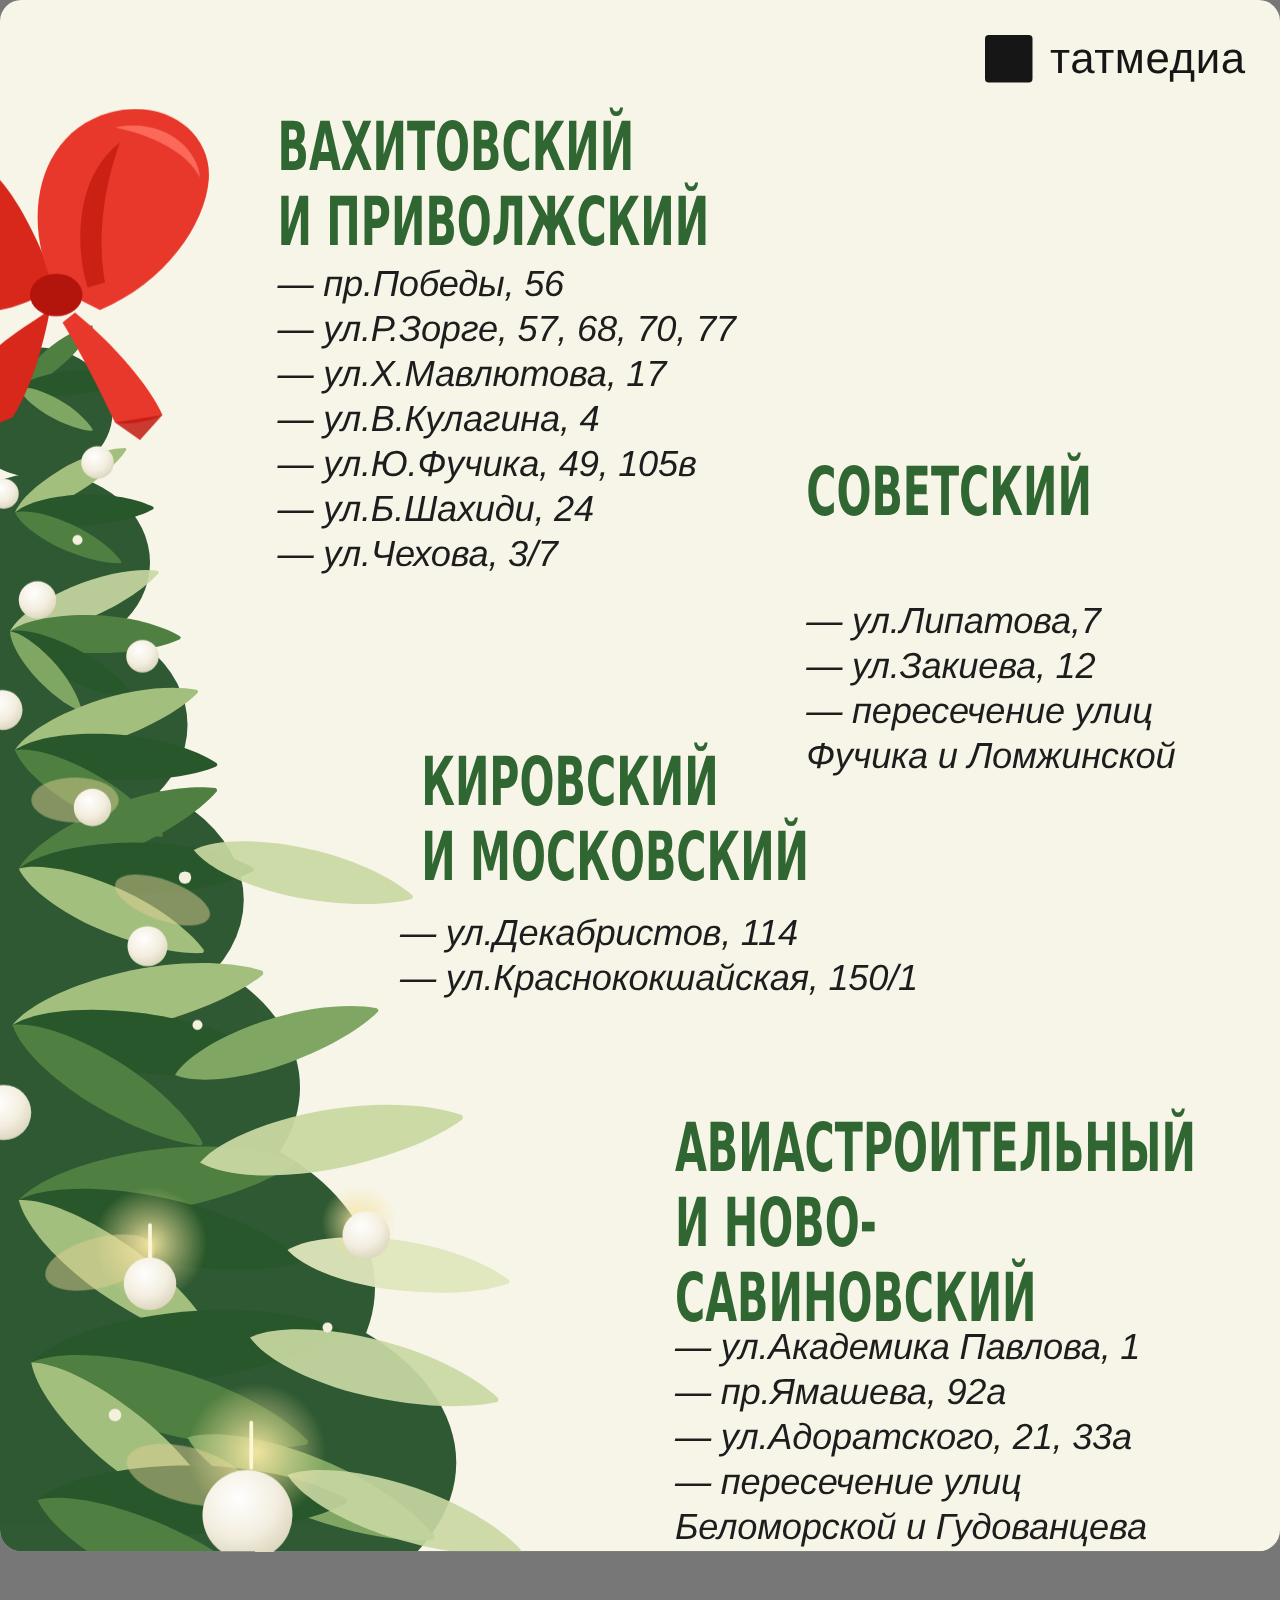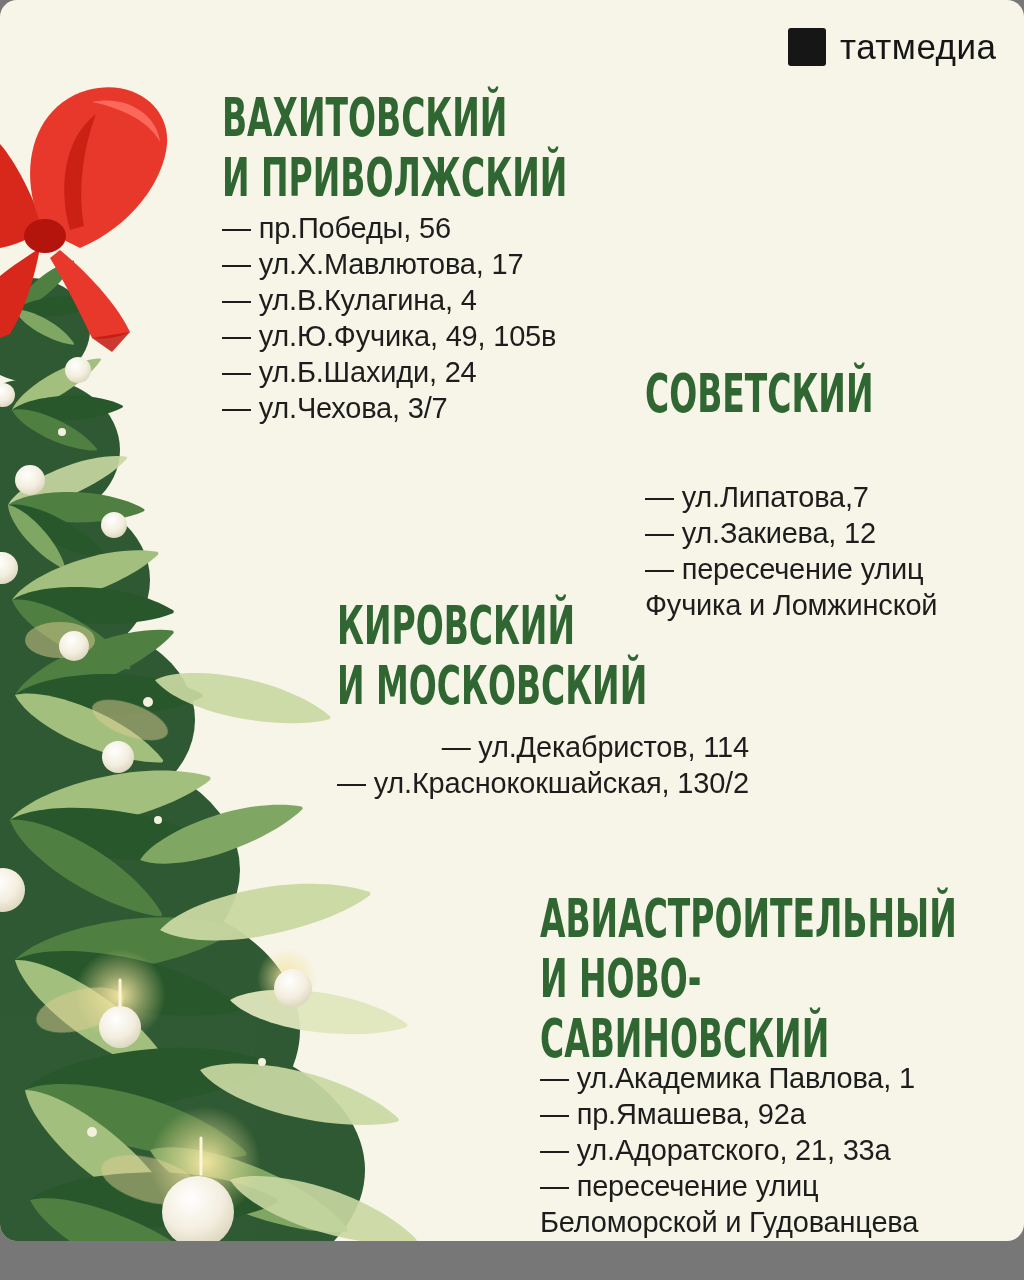--- a/index.html
+++ b/index.html
@@ -34,29 +34,30 @@
     transform:scaleX(.61);
     transform-origin:0 0;
     letter-spacing:0;
   }
   .addr-list{
     position:absolute;
     font-size:29px;
     line-height:36px;
     color:var(--body-text);
     letter-spacing:-.2px;
+    font-style:italic;
   }
   .addr-item{white-space:pre-line;}
   
   .s0-title{left:222px;top:88px;}
   .s0-list{left:222px;top:210px;}
   .s1-title{left:645px;top:364px;}
   .s1-list{left:645px;top:439px;margin-top:40px;}
   .s2-title{left:337px;top:596px;}
-  .s2-list{left:337px;top:729px;text-align:right;}
+  .s2-list{left:320px;top:729px;}
   .s3-title{left:540px;top:889px;}
   .s3-list{left:540px;top:1060px;}
 </style>
 </head>
 <body>
 
 <div class="page">
 
   <svg class="tree-svg" viewBox="0 0 500 1200" aria-hidden="true">
     <defs>
@@ -191,40 +192,41 @@
 
   <div class="logo">
     <span class="logo-square"></span>
     <span class="logo-text">татмедиа</span>
   </div>
 
   <div class="district-title s0-title">ВАХИТОВСКИЙ
 И ПРИВОЛЖСКИЙ</div>
   <div class="addr-list s0-list">
     <div class="addr-item">— пр.Победы, 56</div>
+    <div class="addr-item">— ул.Р.Зорге, 57, 68, 70, 77</div>
     <div class="addr-item">— ул.Х.Мавлютова, 17</div>
     <div class="addr-item">— ул.В.Кулагина, 4</div>
     <div class="addr-item">— ул.Ю.Фучика, 49, 105в</div>
     <div class="addr-item">— ул.Б.Шахиди, 24</div>
     <div class="addr-item">— ул.Чехова, 3/7</div>
   </div>
 
   <div class="district-title s1-title">СОВЕТСКИЙ</div>
   <div class="addr-list s1-list">
     <div class="addr-item">— ул.Липатова,7</div>
     <div class="addr-item">— ул.Закиева, 12</div>
     <div class="addr-item">— пересечение улиц
 Фучика и Ломжинской</div>
   </div>
 
   <div class="district-title s2-title">КИРОВСКИЙ
 И МОСКОВСКИЙ</div>
   <div class="addr-list s2-list">
     <div class="addr-item">— ул.Декабристов, 114</div>
-    <div class="addr-item">— ул.Краснококшайская, 130/2</div>
+    <div class="addr-item">— ул.Краснококшайская, 150/1</div>
   </div>
 
   <div class="district-title s3-title">АВИАСТРОИТЕЛЬНЫЙ
 И НОВО-САВИНОВСКИЙ</div>
   <div class="addr-list s3-list">
     <div class="addr-item">— ул.Академика Павлова, 1</div>
     <div class="addr-item">— пр.Ямашева, 92а</div>
     <div class="addr-item">— ул.Адоратского, 21, 33а</div>
     <div class="addr-item">— пересечение улиц
 Беломорской и Гудованцева</div>

